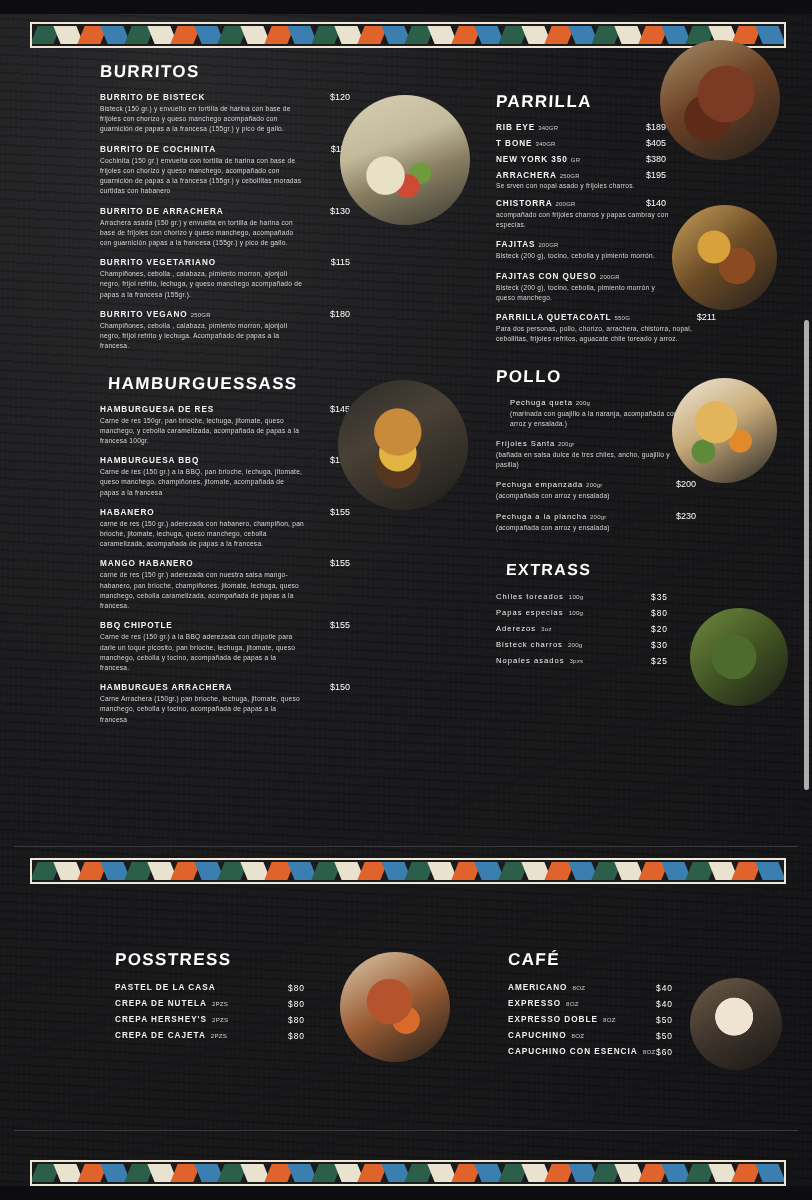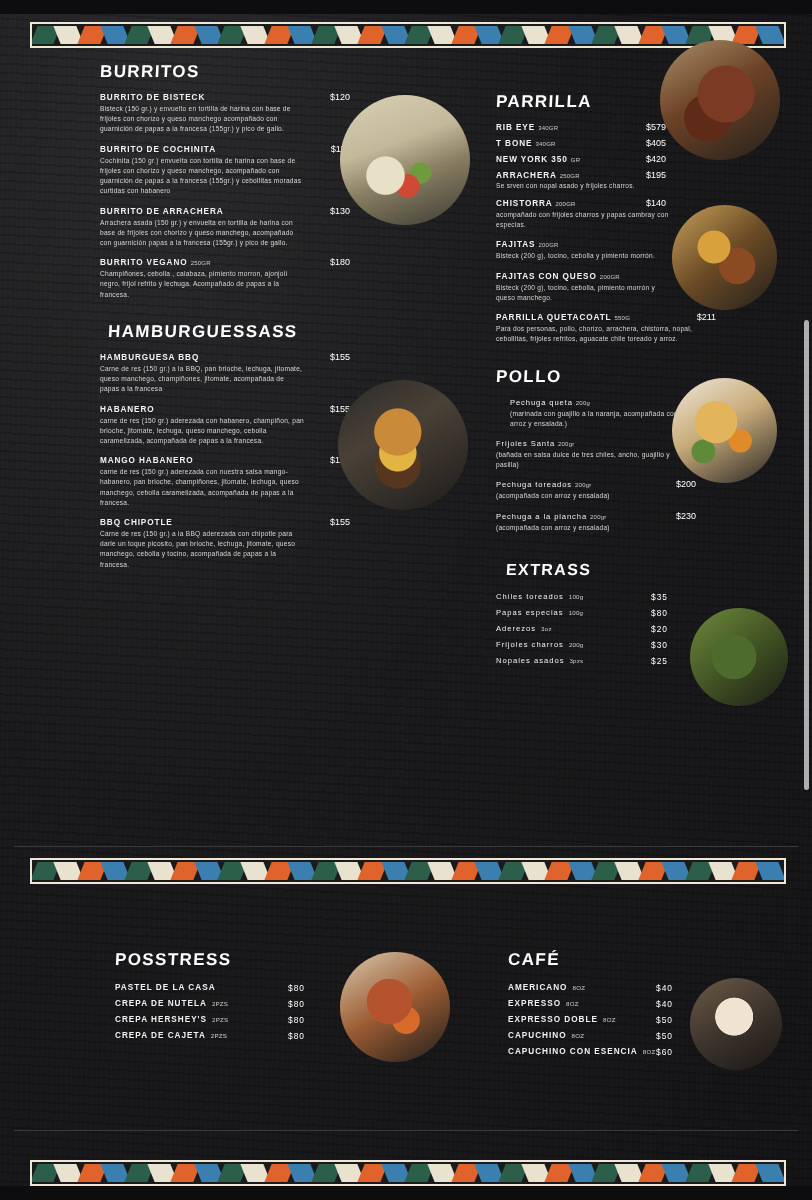--- a/index.html
+++ b/index.html
@@ -223,30 +223,44 @@
     </div>
     <div class="item">
       <div class="row">
           <span class="name">BURRITO DE ARRACHERA</span>
           <span class="price">$130</span>
         </div>
       <div class="desc">Arrachera asada (150 gr.) y envuelta en tortilla de harina con base de frijoles con chorizo y queso manchego, acompañado con guarnición papas a la francesa (155gr.) y pico de gallo.</div>
     </div>
     <div class="item">
       <div class="row">
+          <span class="name">BURRITO VEGETARIANO</span>
+          <span class="price">$115</span>
+        </div>
+      <div class="desc">Champiñones, cebolla , calabaza, pimiento morron, ajonjolí negro, frijol refrito, lechuga, y queso manchego acompañado de papas a la francesa (155gr.).</div>
+    </div>
+    <div class="item">
+      <div class="row">
         <span class="name"><span>BURRITO VEGANO</span> <span class="g">250gr</span></span>
         <span class="price">$180</span>
       </div>
       <div class="desc">Champiñones, cebolla , calabaza, pimiento morron, ajonjolí negro, frijol refrito y lechuga. Acompañado de papas a la francesa.</div>
     </div>
 
     <h2 class="section" style="margin-top:22px;margin-left:8px;">HAMBURGUESSASS</h2>
 
     <div class="item">
       <div class="row">
+          <span class="name">HAMBURGUESA DE RES</span>
+          <span class="price">$145</span>
+        </div>
+      <div class="desc">Carne de res 150gr, pan brioche, lechuga, jitomate, queso manchego, y cebolla caramelizada, acompañada de papas a la francesa 100gr.</div>
+    </div>
+    <div class="item">
+      <div class="row">
           <span class="name">HAMBURGUESA BBQ</span>
           <span class="price">$155</span>
         </div>
       <div class="desc">Carne de res (150 gr.) a la BBQ, pan brioche, lechuga, jitomate, queso manchego, champiñones, jitomate, acompañada de papas a la francesa</div>
     </div>
     <div class="item">
       <div class="row">
           <span class="name">HABANERO</span>
           <span class="price">$155</span>
         </div>
@@ -258,44 +272,51 @@
           <span class="price">$155</span>
         </div>
       <div class="desc">carne de res (150 gr.) aderezada con nuestra salsa mango-habanero, pan brioche, champiñones, jitomate, lechuga, queso manchego, cebolla caramelizada, acompañada de papas a la francesa.</div>
     </div>
     <div class="item">
       <div class="row">
           <span class="name">BBQ CHIPOTLE</span>
           <span class="price">$155</span>
         </div>
       <div class="desc">Carne de res (150 gr.) a la BBQ aderezada con chipotle para darle un toque picosito, pan brioche, lechuga, jitomate, queso manchego, cebolla y tocino, acompañada de papas a la francesa.</div>
+    </div>
+    <div class="item">
+      <div class="row">
+          <span class="name">HAMBURGUES ARRACHERA</span>
+          <span class="price">$150</span>
+        </div>
+      <div class="desc">Carne Arrachera (150gr.) pan brioche, lechuga, jitomate, queso manchego, cebolla y tocino, acompañada de papas a la francesa</div>
     </div>
 
   </div>
 
   <div class="col-right">
 
     <h2 class="section" style="margin-top:30px;">PARRILLA</h2>
 
     <div class="item" style="margin-bottom:6px;">
       <div class="row" style="width:170px;">
           <span class="name"><span>RIB EYE</span> <span class="g">340gr</span></span>
-          <span class="price">$579</span>
+          <span class="price">$189</span>
         </div>
     </div>
     <div class="item" style="margin-bottom:6px;">
       <div class="row" style="width:170px;">
           <span class="name"><span>T BONE</span> <span class="g">340gr</span></span>
           <span class="price">$405</span>
         </div>
     </div>
     <div class="item" style="margin-bottom:6px;">
       <div class="row" style="width:170px;">
           <span class="name"><span>NEW YORK 350</span> <span class="g">gr</span></span>
-          <span class="price">$420</span>
+          <span class="price">$380</span>
         </div>
     </div>
     <div class="item" style="margin-bottom:6px;">
       <div class="row" style="width:170px;">
           <span class="name"><span>ARRACHERA</span> <span class="g">250gr</span></span>
           <span class="price">$195</span>
         </div>
     </div>
 
     <div class="note">Se srven con nopal asado y frijoles charros.</div>
@@ -340,21 +361,21 @@
     </div>
     <div class="item">
       <div class="row" style="width:200px;">
           <span class="name" style="font-weight:400;text-transform:none;font-size:7.6px;"><span>Frijoles Santa</span> <span class="g">200gr</span></span>
           <span class="price">$210</span>
         </div>
       <div class="desc" style="max-width:180px;">(bañada en salsa dulce de tres chiles, ancho, guajillo y pasilla)</div>
     </div>
     <div class="item">
       <div class="row" style="width:200px;">
-          <span class="name" style="font-weight:400;text-transform:none;font-size:7.6px;"><span>Pechuga toreados</span> <span class="g">200gr</span></span>
+          <span class="name" style="font-weight:400;text-transform:none;font-size:7.6px;"><span>Pechuga empanzada</span> <span class="g">200gr</span></span>
           <span class="price">$200</span>
         </div>
       <div class="desc" style="max-width:180px;">(acompañada con arroz y ensalada)</div>
     </div>
     <div class="item">
       <div class="row" style="width:200px;">
           <span class="name" style="font-weight:400;text-transform:none;font-size:7.6px;"><span>Pechuga a la plancha</span> <span class="g">200gr</span></span>
           <span class="price">$230</span>
         </div>
       <div class="desc" style="max-width:180px;">(acompañada con arroz y ensalada)</div>
@@ -369,21 +390,21 @@
       </div>
       <div class="listline">
         <span class="lbl" style="font-weight:400;text-transform:none;font-size:7.6px;"><span>Papas especias</span><span class="sub">100g</span></span>
         <span class="val">$80</span>
       </div>
       <div class="listline">
         <span class="lbl" style="font-weight:400;text-transform:none;font-size:7.6px;"><span>Aderezos</span><span class="sub">3oz</span></span>
         <span class="val">$20</span>
       </div>
       <div class="listline">
-        <span class="lbl" style="font-weight:400;text-transform:none;font-size:7.6px;"><span>Frijoles charros</span><span class="sub">200g</span></span>
+        <span class="lbl" style="font-weight:400;text-transform:none;font-size:7.6px;"><span>Bisteck charros</span><span class="sub">200g</span></span>
         <span class="val">$30</span>
       </div>
       <div class="listline">
         <span class="lbl" style="font-weight:400;text-transform:none;font-size:7.6px;"><span>Nopales asados</span><span class="sub">3pzs</span></span>
         <span class="val">$25</span>
       </div>
     </div>
 
   </div>
 

